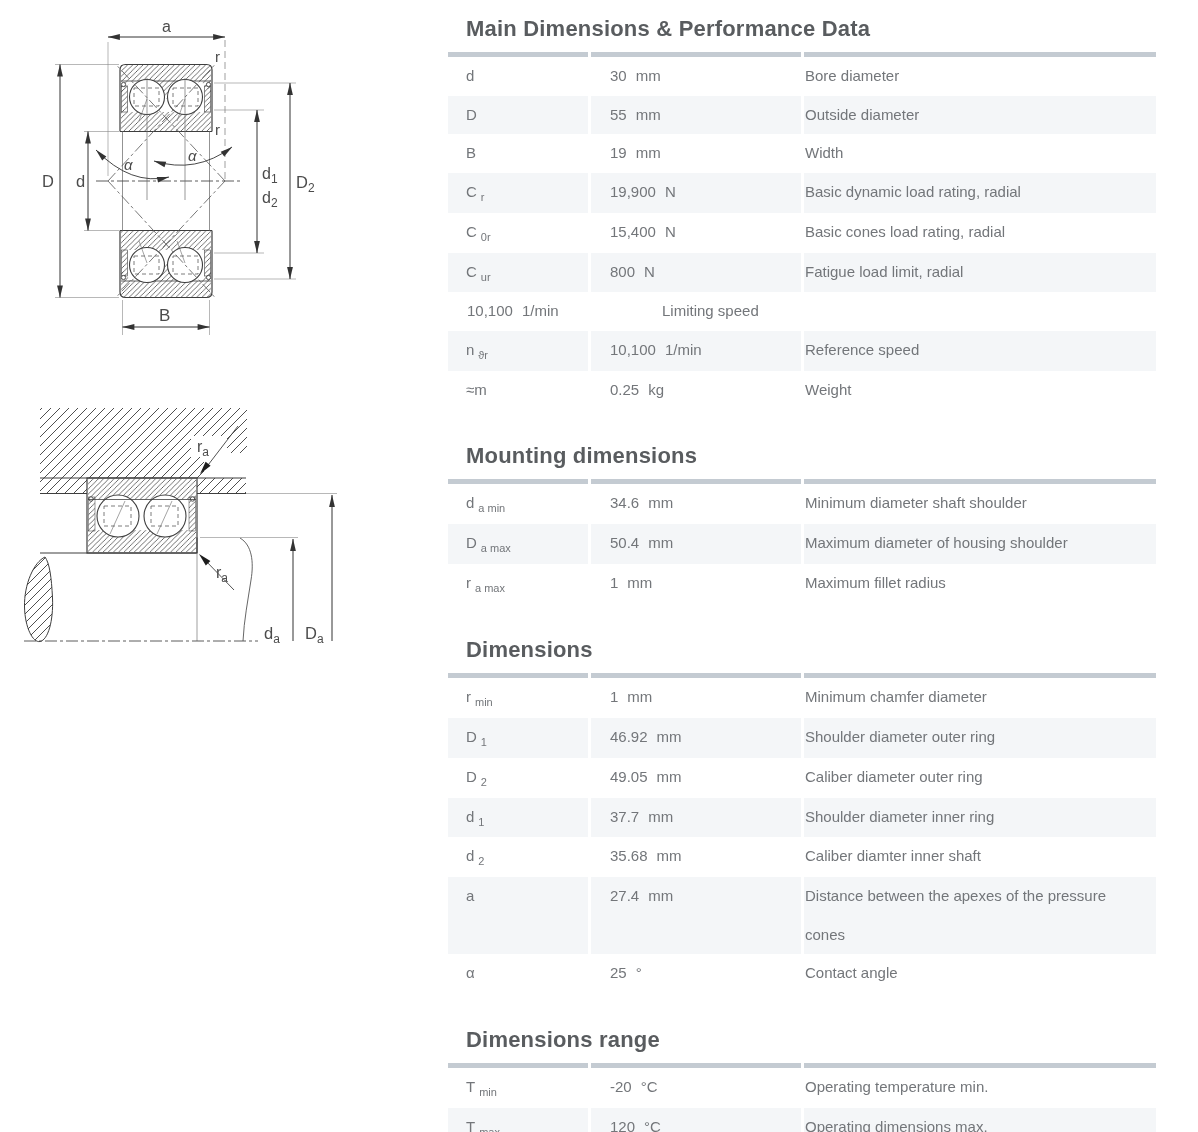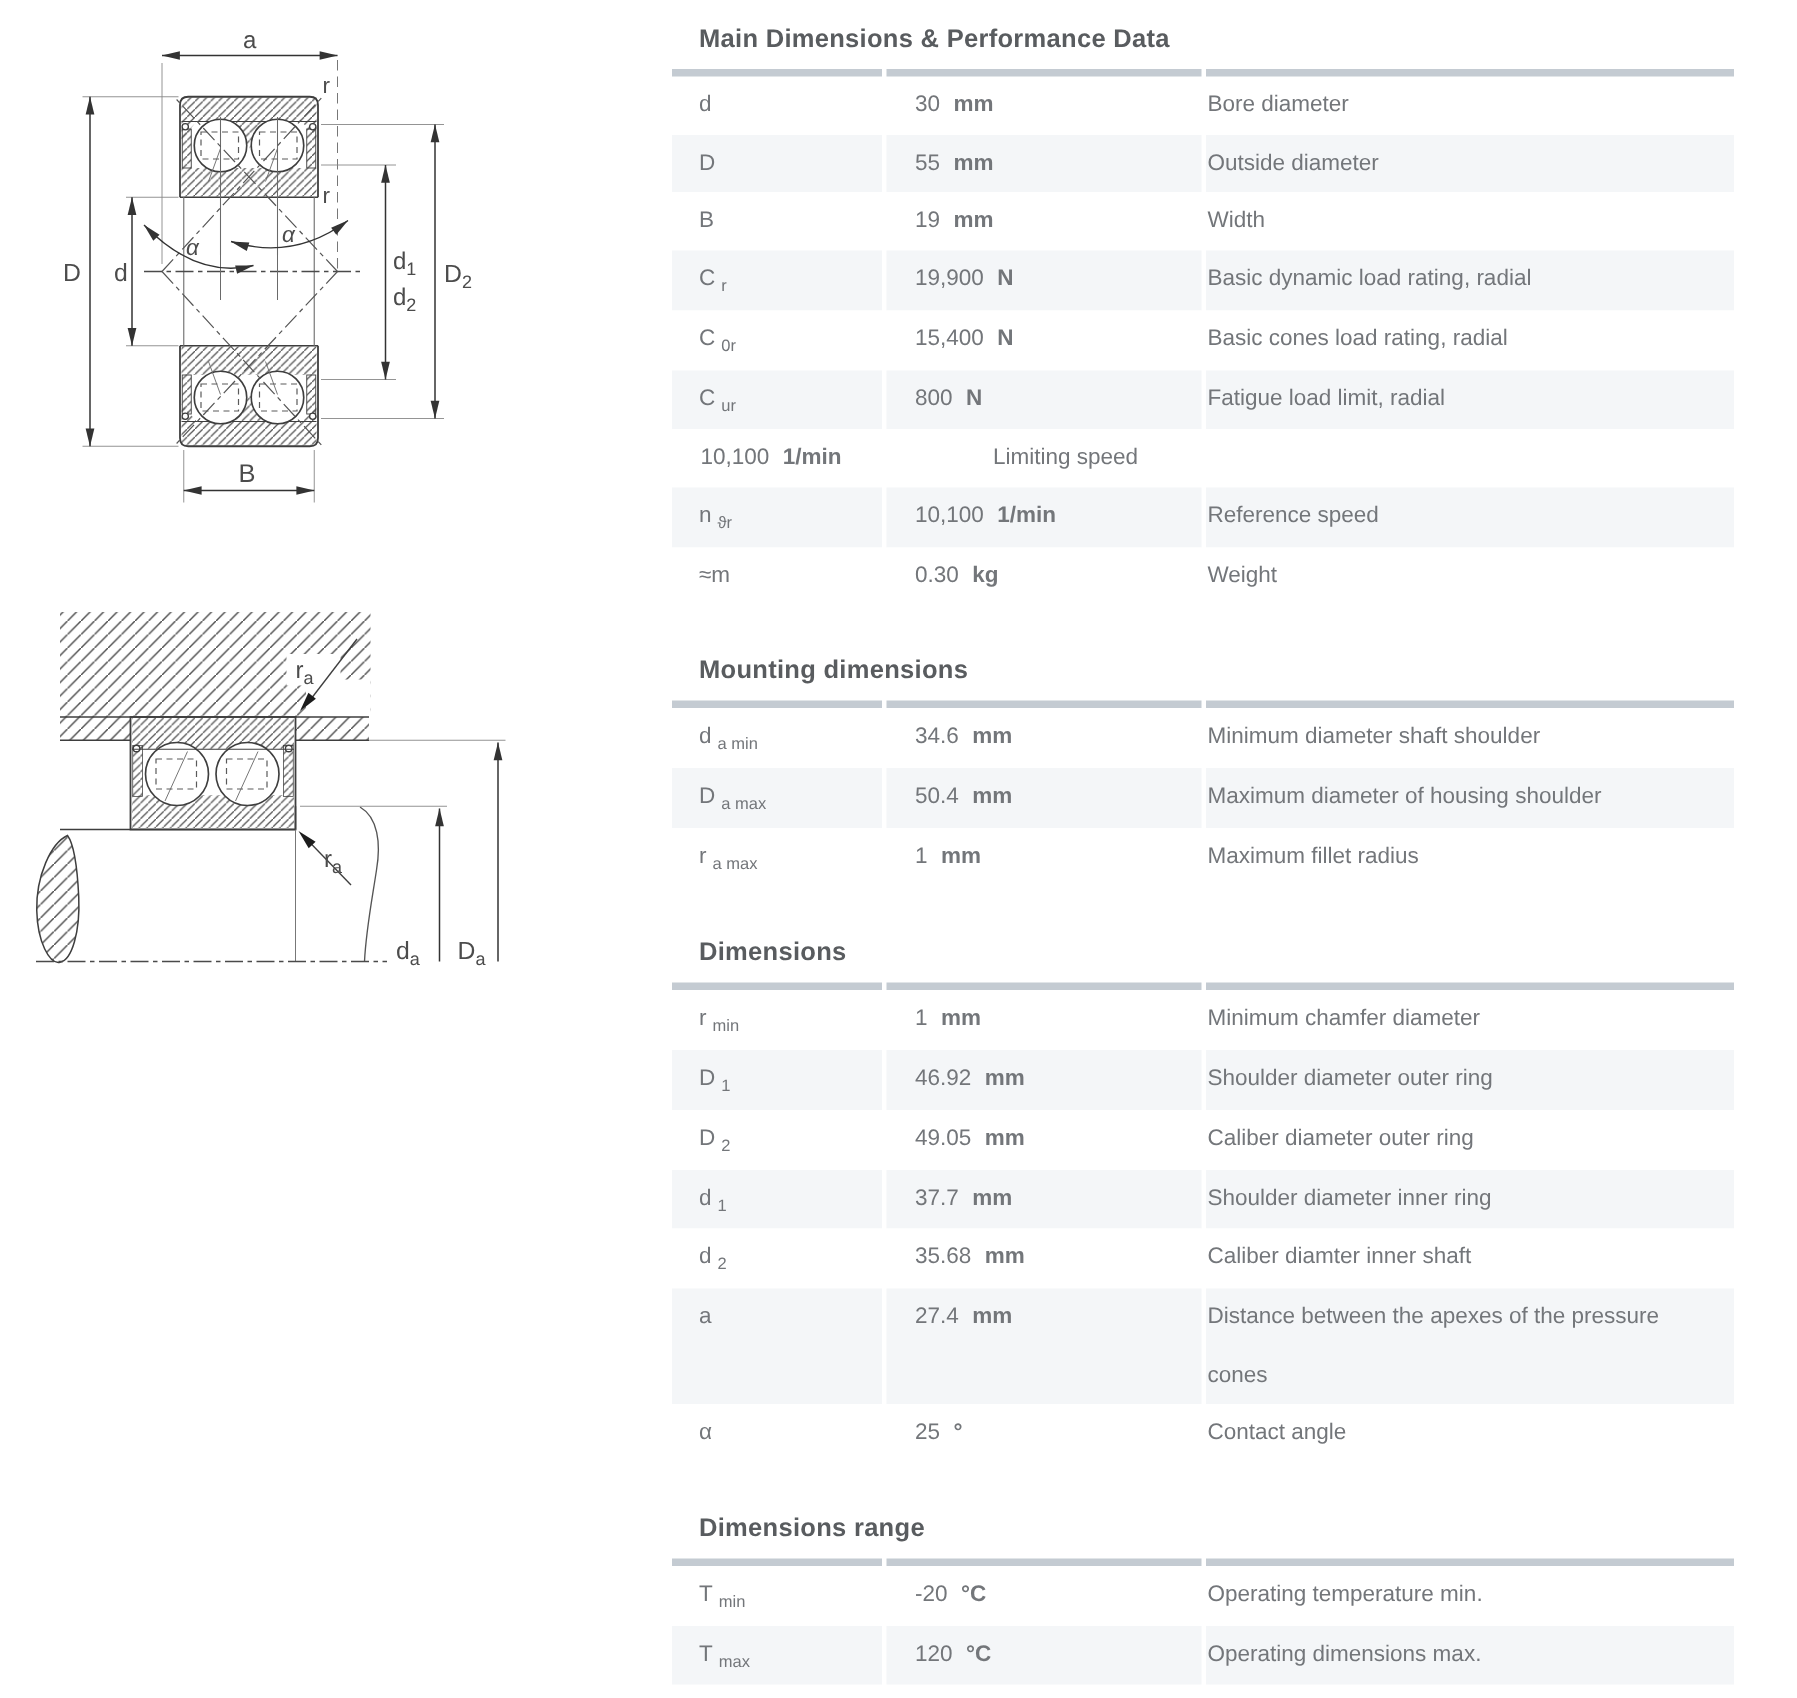--- a/index.html
+++ b/index.html
@@ -3,37 +3,37 @@
 <meta charset="utf-8">
 <style>
   html,body{margin:0;padding:0;}
   body{
     width:1198px;height:1132px;background:#ffffff;position:relative;overflow:hidden;
     font-family:"Liberation Sans","DejaVu Sans",sans-serif;
   }
   
   .spec-panel{position:absolute;left:448px;top:0;width:708px;}
   .sec-title{
-    font-size:17px;font-weight:700;color:#595c5f;
+    font-size:22px;font-weight:700;color:#595c5f;
     margin:34px 0 10px 18px;letter-spacing:.2px;
   }
   .spec-panel section:first-of-type .sec-title{margin-top:16px;}
   .rows{width:100%;}
   .row{display:flex;gap:3px;}
   .cell{
     line-height:38.7px;font-size:15px;color:#73767a;box-sizing:border-box;
     background:#ffffff;
   }
   .row.alt .cell{background:#f4f6f8;}
   .rows .row:first-child .cell{border-top:5px solid #c4cbd2;}
   .c1{width:140px;padding-left:18px;}
   .c2{width:210px;padding-left:19px;}
   .c3{flex:1;padding-left:1px;white-space:pre-line;}
   .sub{font-size:11px;position:relative;top:4px;margin-left:4px;}
-  .unit{margin-left:9px;font-weight:bold;}
+  .unit{margin-left:9px;}
   
   .drawing{position:absolute;}
   #drawing1{left:30px;top:8px;}
   #drawing2{left:18px;top:395px;}
   svg text{fill:#4c4c4c;font-family:"Liberation Sans","DejaVu Sans",sans-serif;}
 </style>
 </head>
 <body>
 
 <svg id="drawing1" class="drawing" width="330" height="345" viewBox="30 8 330 345">
@@ -279,21 +279,21 @@
           <div class="cell c2"><span class="val">10,100</span><span class="unit">1/min</span></div>
           <div class="cell c3">Limiting speed</div>
         </div>
         <div class="row alt">
           <div class="cell c1"><span class="sym">n</span><span class="sub">ϑr</span></div>
           <div class="cell c2"><span class="val">10,100</span><span class="unit">1/min</span></div>
           <div class="cell c3">Reference speed</div>
         </div>
         <div class="row">
           <div class="cell c1"><span class="sym">≈m</span></div>
-          <div class="cell c2"><span class="val">0.30</span><span class="unit">kg</span></div>
+          <div class="cell c2"><span class="val">0.25</span><span class="unit">kg</span></div>
           <div class="cell c3">Weight</div>
         </div>
       </div>
     </section>
     <section class="spec-section">
       <h2 class="sec-title">Mounting dimensions</h2>
       <div class="rows">
         <div class="row">
           <div class="cell c1"><span class="sym">d</span><span class="sub">a min</span></div>
           <div class="cell c2"><span class="val">34.6</span><span class="unit">mm</span></div>

